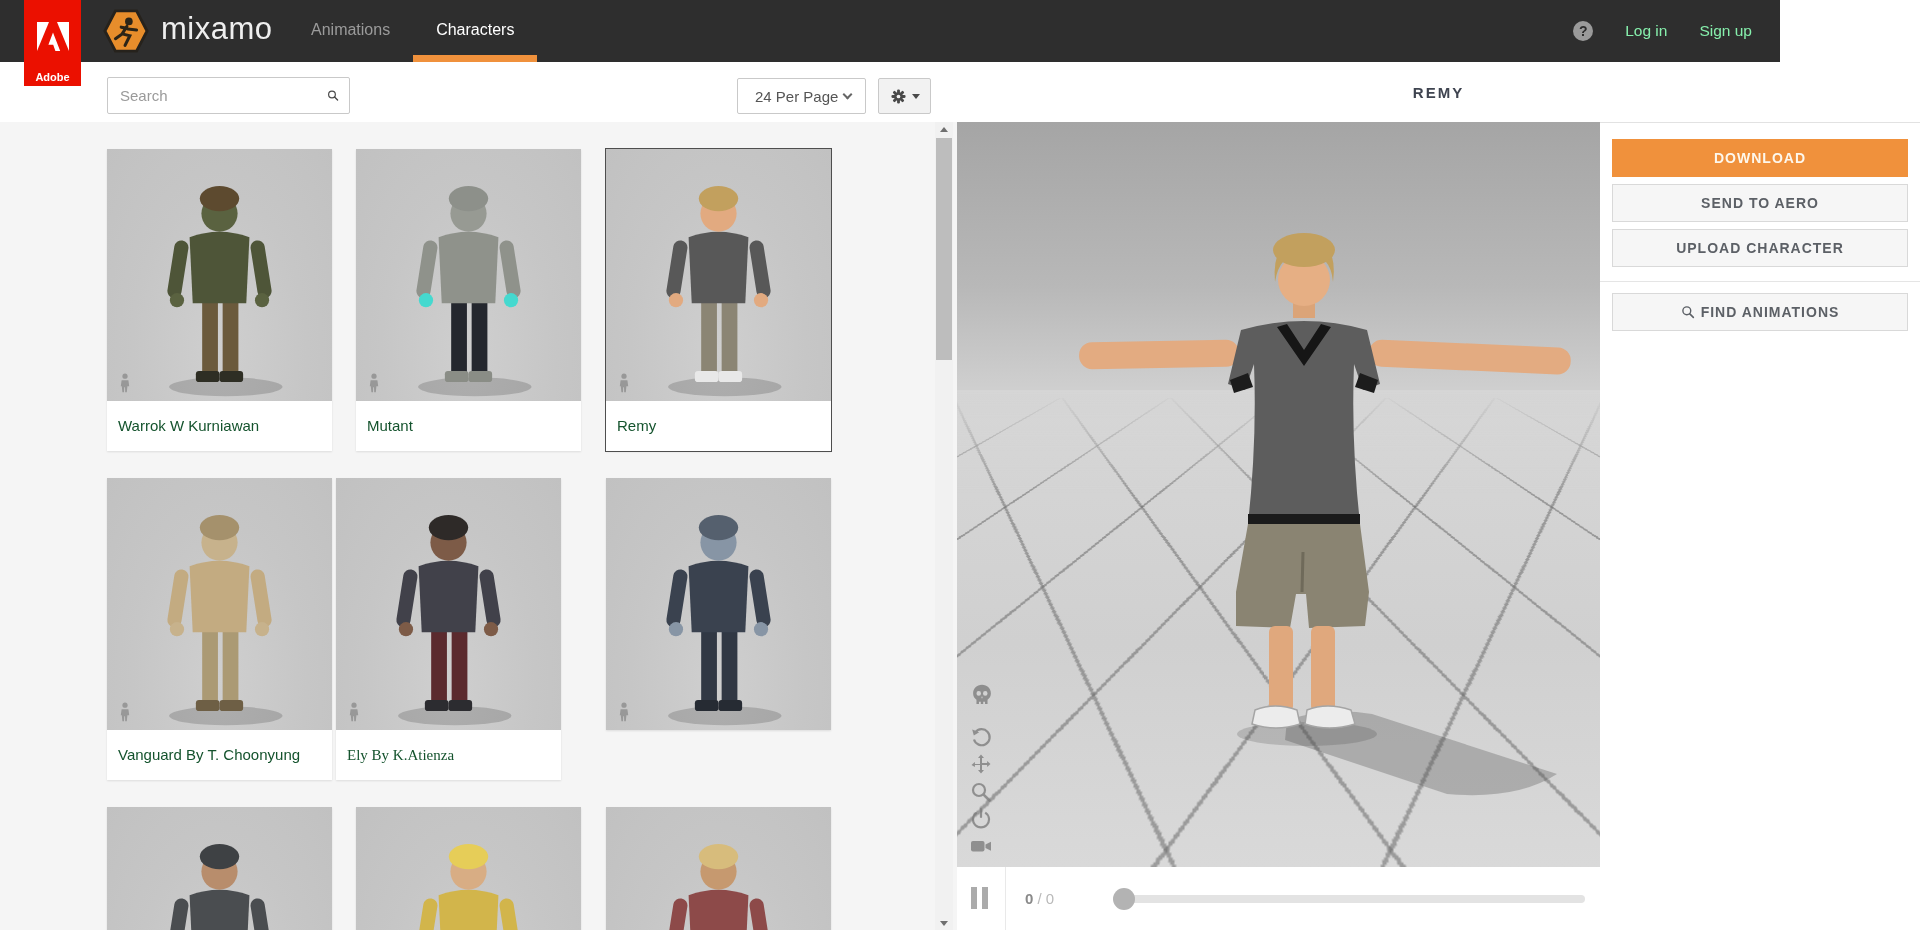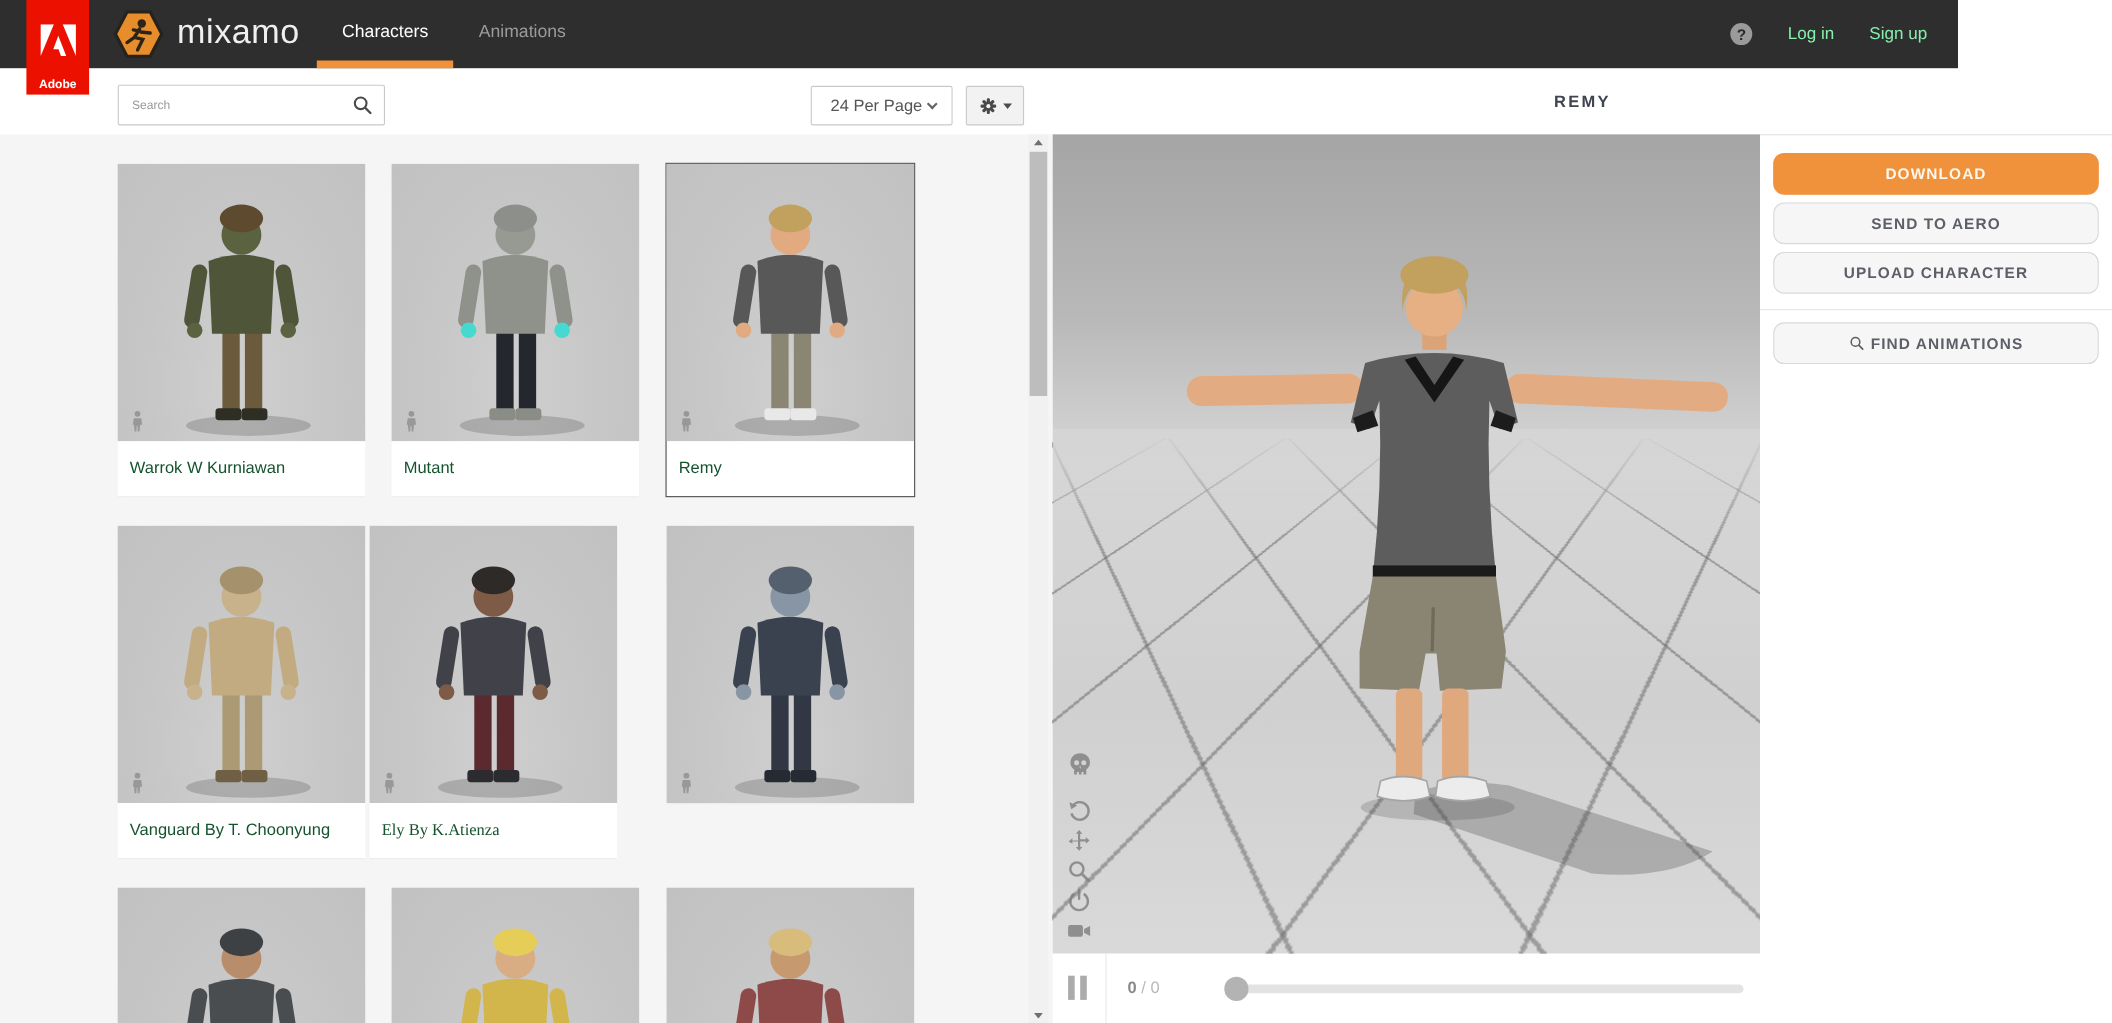--- a/index.html
+++ b/index.html
@@ -26,21 +26,21 @@
                        background:var(--accent,#f0913c); }
   .nav-right { position:absolute; right:28px; top:0; height:62px; display:flex; align-items:center; gap:32px; }
   .help-circle { width:20px; height:20px; border-radius:50%; background:#9a9a9a; color:#2b2b2b;
                  font-size:14px; font-weight:bold; display:flex; align-items:center; justify-content:center; }
   .nav-link { color:#86efac; font-size:15.5px; }
 
   
   .subheader { position:absolute; left:0; top:62px; width:1920px; height:60px; background:#fff; z-index:2; }
   .search-box { position:absolute; left:107px; top:15px; width:243px; height:37px; background:#fff;
                 border:1px solid #c9c9c9; border-radius:2px; display:flex; align-items:center; }
-  .search-box input { flex:1; border:none; outline:none; font-size:11px; color:#b91c1c; padding:0 8px 0 12px;
+  .search-box input { flex:1; border:none; outline:none; font-size:15px; color:#b91c1c; padding:0 8px 0 12px;
                       font-family:"Liberation Sans", sans-serif; background:transparent; }
   .search-box input::placeholder { color:#9a9a9a; }
   .search-box .mag { margin-right:10px; }
   .per-page { position:absolute; left:737px; top:16px; width:129px; height:36px; border:1px solid #c9c9c9;
               border-radius:2px; background:#fff; display:flex; align-items:center; padding:0 14px 0 17px;
               font-size:15px; color:#555; justify-content:space-between; cursor:pointer; }
   .chev { width:7px; height:7px; border-right:2px solid #666; border-bottom:2px solid #666;
           transform:rotate(45deg); margin-top:-4px; }
   .gear-btn { position:absolute; left:878px; top:16px; width:53px; height:36px; background:#f2f2f2;
               border:1px solid #c9c9c9; border-radius:2px; display:flex; align-items:center;
@@ -97,21 +97,21 @@
   .fc-current { color:#8a8a8a; font-weight:bold; }
   .fc-sep, .fc-total { color:#b9b9b9; }
   .slider { position:absolute; left:160px; top:28px; width:468px; height:8px; background:#e3e3e3;
             border-radius:4px; cursor:pointer; }
   .slider-thumb { position:absolute; left:-4px; top:-7px; width:22px; height:22px; border-radius:50%;
                   background:#b3b3b3; cursor:grab; }
 
   
   .right-panel { position:absolute; left:1600px; top:122px; width:320px; height:808px; background:#fff;
                  border-top:1px solid #e2e2e2; }
-  .rp-btn { position:absolute; left:12px; width:296px; height:38px; border-radius:10px; border:1px solid #d9d9d9;
+  .rp-btn { position:absolute; left:12px; width:296px; height:38px; border-radius:0; border:1px solid #d9d9d9;
             background:#f6f6f6; color:#5c6066; font-size:14px; font-weight:bold; letter-spacing:1px;
             display:flex; align-items:center; justify-content:center; gap:6px; cursor:pointer;
             font-family:"Liberation Sans", sans-serif; }
   .rp-btn.primary { background:var(--accent,#f0913c); border-color:var(--accent,#f0913c); color:#fdf7ec; }
   .rp-divider { position:absolute; left:0; top:158px; width:320px; height:1px; background:#e5e5e5; }
 </style>
 </head>
 <body>
 
 <svg width="0" height="0" style="position:absolute">
@@ -181,22 +181,22 @@
   <div class="navbar">
     <div class="brand">
       <svg class="brand-hex" viewBox="0 0 48 48">
         <polygon points="13,3 35,3 46,24 35,45 13,45 2,24" fill="#E78D2B" stroke="#26221c" stroke-width="3"></polygon>
         <circle cx="27" cy="14" r="4" fill="#2b2417"></circle>
         <path d="M25,19 L20,27 L13,32 M20,27 L28,29 L23,39 M26,22 L35,23 M19,20 L24,21" fill="none" stroke="#2b2417" stroke-width="3.2" stroke-linecap="round"></path>
       </svg>
       <span class="brand-word">mixamo</span>
     </div>
     <div class="tabs">
+      <div class="tab">Animations</div>
       <div class="tab active">Characters</div>
-      <div class="tab">Animations</div>
     </div>
     <div class="nav-right">
       <div class="help-circle">?</div>
       <span class="nav-link">Log in</span>
       <span class="nav-link">Sign up</span>
     </div>
   </div>
 
   <div class="adobe-badge">
     <svg width="34" height="30" viewBox="0 0 34 30">

